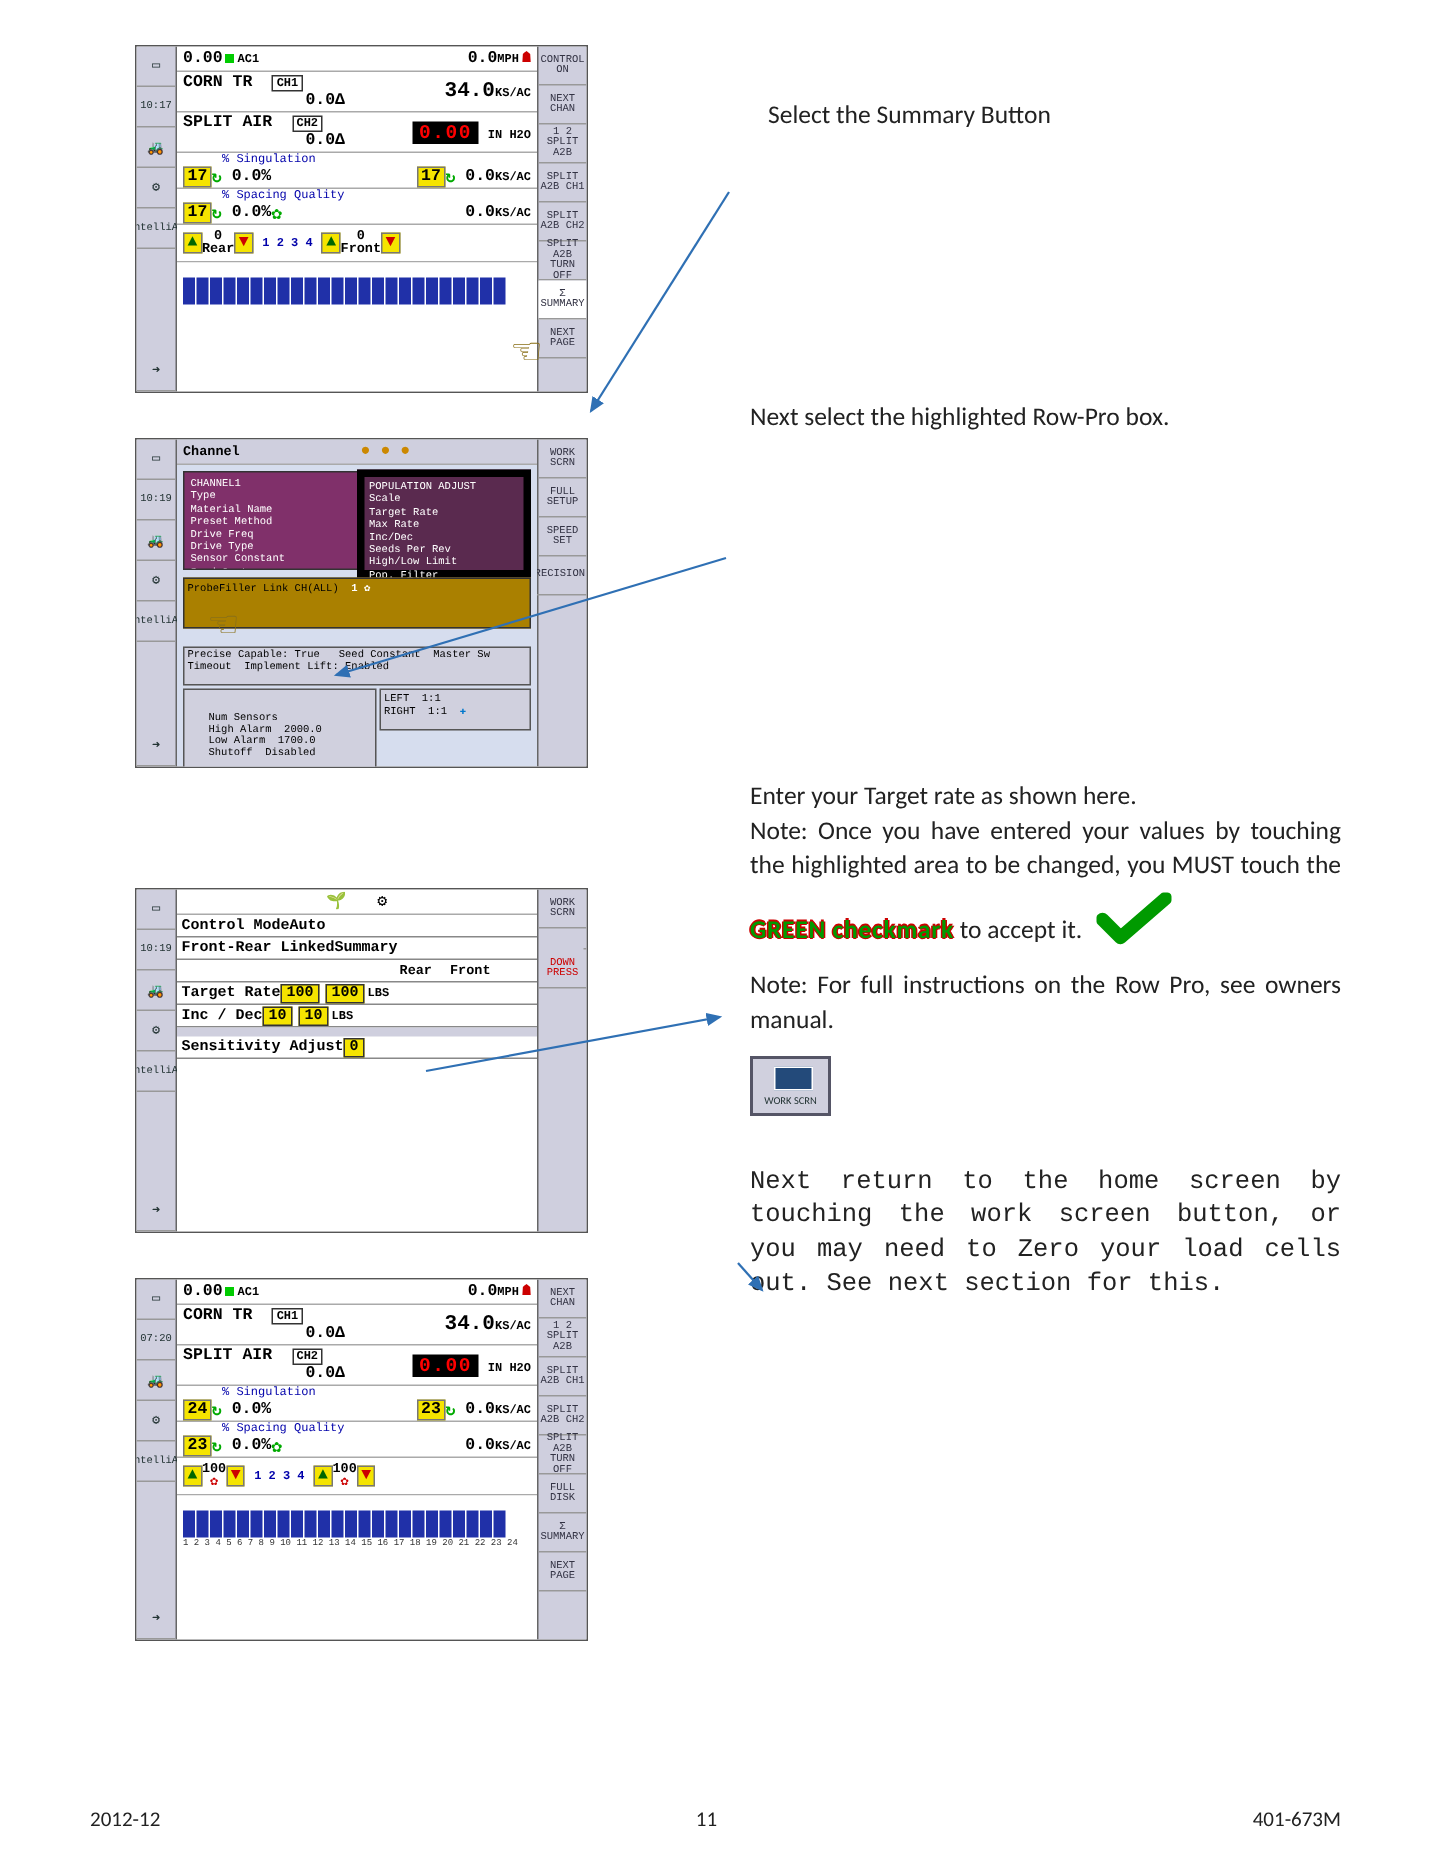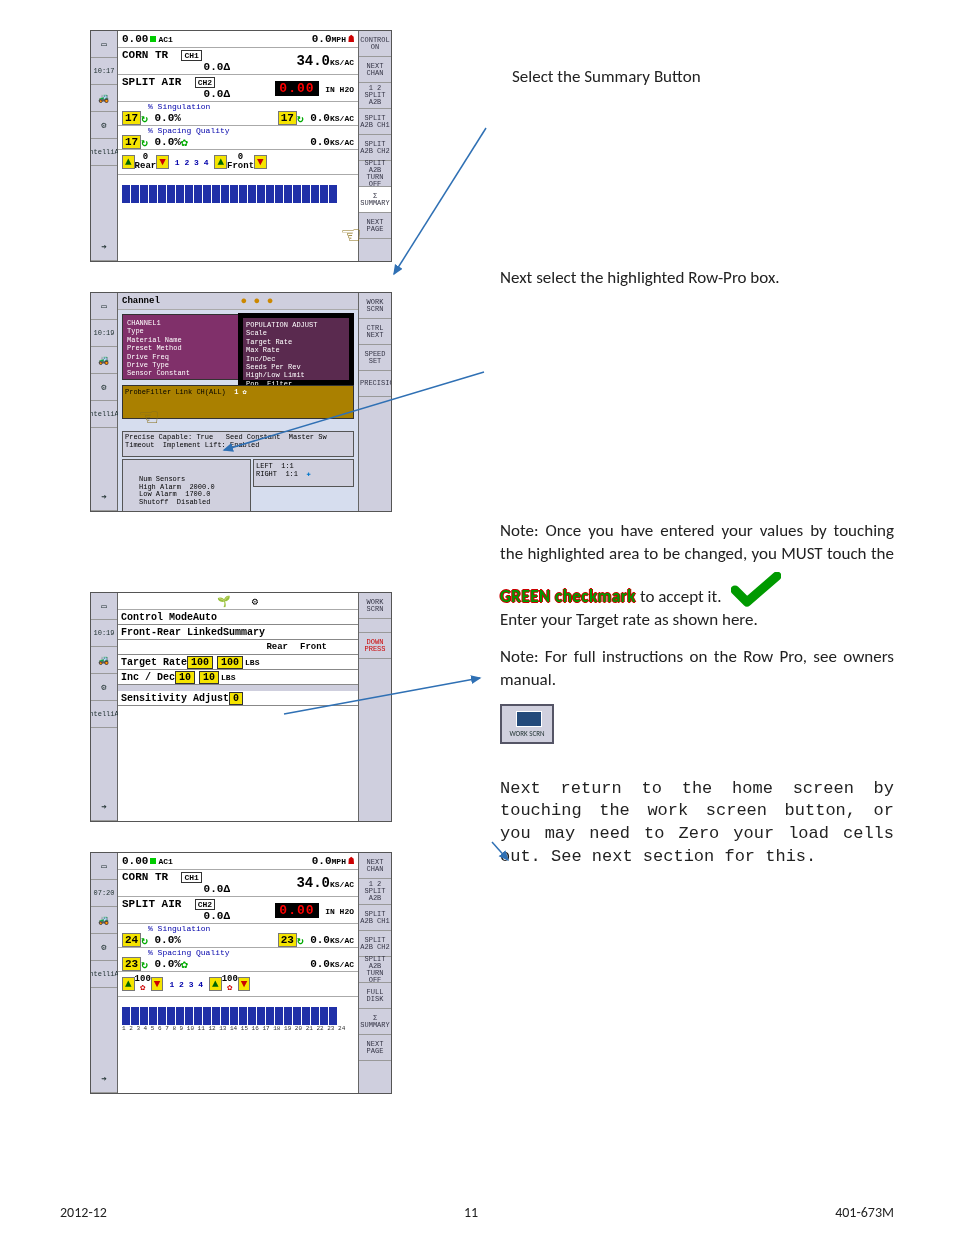--- a/index.html
+++ b/index.html
@@ -82,20 +82,21 @@
     flex: 1;
     background: #fff;
     position: relative;
   }
   .s-rightbar {
     width: 32px;
     background: #cfcfde;
     border-left: 1px solid #666;
     display: flex;
     flex-direction: column;
+    align-items: flex-end;
   }
   .s-rhs {
     height: 26px;
     border-bottom: 1px solid #999;
     font-size: 7px;
     color: #334;
     text-align: center;
     display: flex;
     flex-direction: column;
     justify-content: center;
@@ -351,21 +352,21 @@
             </div>
             <div style="display:flex;gap:2px;">
               <div style="flex:1;background:#d0d0de;border:1px solid #555;font-size:7px;padding:16px;height:22px;line-height:1.1;">Num Sensors<br>High Alarm&nbsp;&nbsp;2000.0<br>Low Alarm&nbsp;&nbsp;1700.0<br>Shutoff&nbsp;&nbsp;Disabled</div>
               <div style="flex:1;background:#d0d0de;border:1px solid #555;font-size:7px;padding:2px;height:22px;">LEFT&nbsp;&nbsp;1:1<br>RIGHT&nbsp;&nbsp;1:1&nbsp;&nbsp;<span style="color:#07c;">✚</span></div>
             </div>
           </div>
           <div class="hand" style="left:0px;top:106px;">☞</div>
         </div>
         <div class="s-rightbar">
           <div class="s-rhs">WORK SCRN</div>
-          <div class="s-rhs">CTRL NEXT</div>
+          <div class="s-rhs">FULL SETUP</div>
           <div class="s-rhs">SPEED SET</div>
           <div class="s-rhs">PRECISION</div>
           <div class="s-rhs" style="flex:1;border:none;"></div>
         </div>
       </div>
 
       <div style="height:50px;"></div>
 
       <div class="screenshot" style="height:228px;">
         <div class="s-sidebar">
@@ -548,29 +549,29 @@
     <div class="right-col">
       <div class="instr-block" style="margin-top:36px;margin-left:12px;">
         <span>Select the Summary Button</span>
       </div>
 
       <div class="instr-block" style="margin-top:178px;">
         <span>Next select the highlighted Row-Pro box.</span>
       </div>
 
       <div class="instr-block" style="margin-top:230px;">
+        <div>Enter your Target rate as shown here.</div>
         <div>
           <span>Note: Once you have entered your values by touching the highlighted area to be changed, you MUST touch the </span>
           <span class="green-check-text">GREEN checkmark</span>
           <span> to accept it.</span>
           <svg class="checkmark-svg" width="50" height="36" viewBox="0 0 50 36">
             <path d="M4 18 L16 30 L46 4" stroke="#009a00" stroke-width="9" fill="none" stroke-linecap="round" stroke-linejoin="round"></path>
           </svg>
         </div>
-        <div>Enter your Target rate as shown here.</div>
         <div style="height:14px;"></div>
         <div>Note:  For full instructions on the Row Pro, see owners manual.</div>
         <div style="height:12px;"></div>
         <span class="work-btn">WORK  SCRN</span>
       </div>
 
       <div class="instr-block" style="margin-top:12px;font-family:Liberation Mono, monospace;">
         <span>Next return to the home screen by touching the work screen button, or you may need to Zero your load cells out.  See next section for this.</span>
       </div>
     </div>

